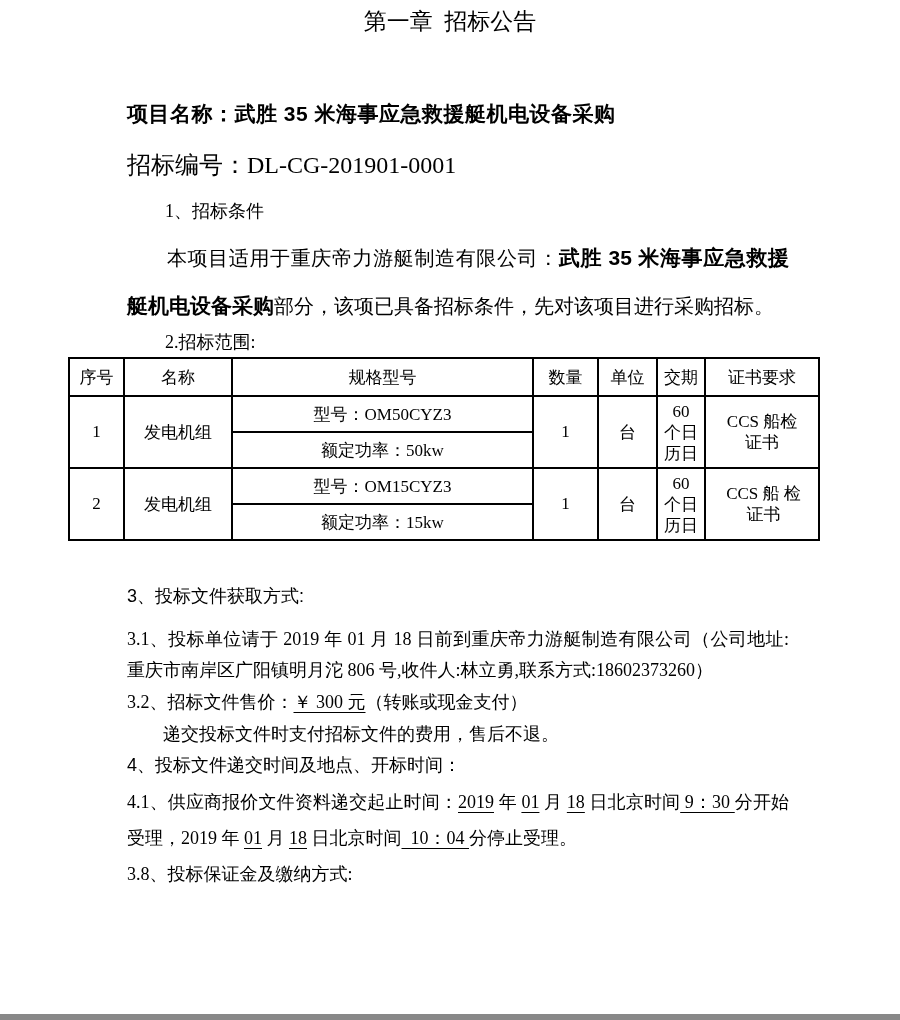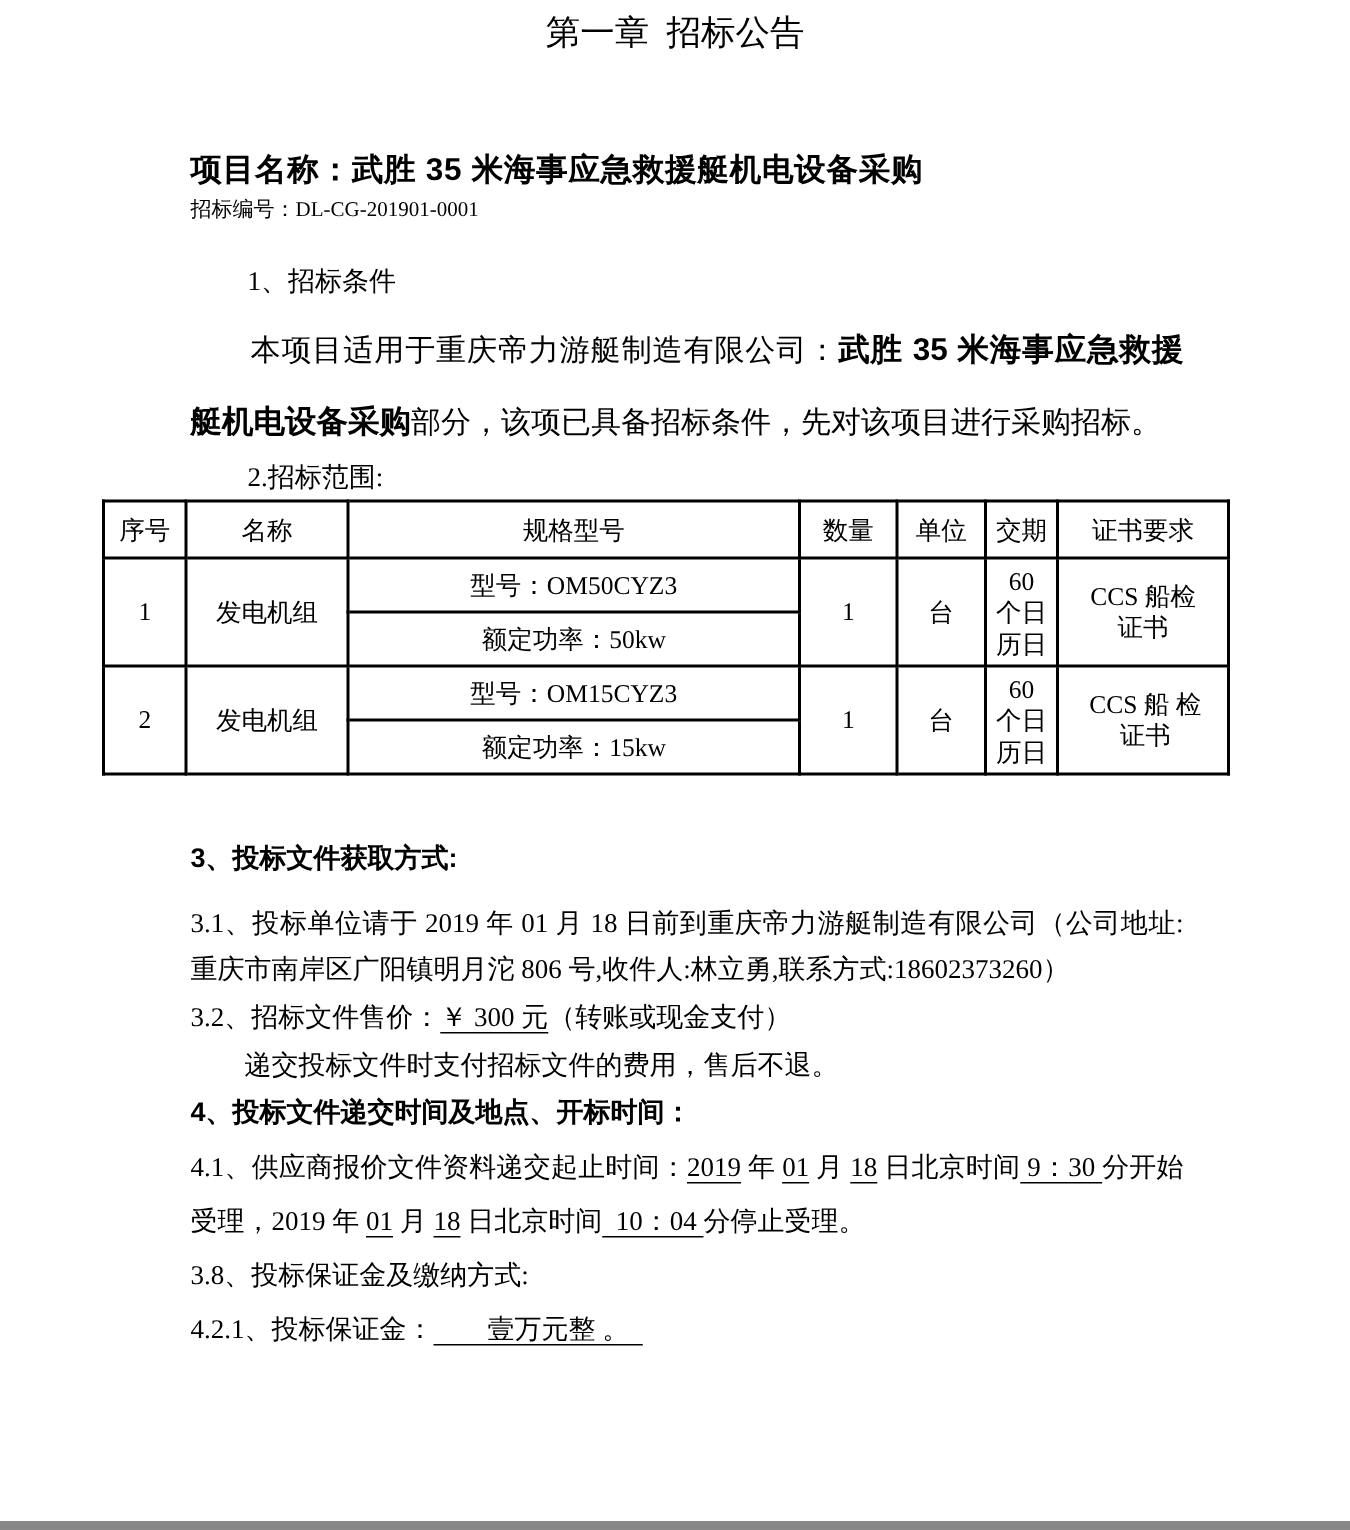--- a/index.html
+++ b/index.html
@@ -12,21 +12,21 @@
     padding-top:8px; font-size:23px; line-height:28px;
     text-align:center; white-space:pre; font-weight:400;
   }
   .content { margin-left:127px; width:662px; }
 
   .project-name {
     margin-top:64px; font-size:21px; line-height:28px; font-weight:700;
     font-family:"Liberation Sans","DejaVu Sans",sans-serif;
     letter-spacing:0.5px;
   }
-  .tender-no { font-size:14px; line-height:26px; }
+  .tender-no { margin-top:24px; font-size:24px; line-height:26px; }
 
   .h-indent { margin-left:38px; }
   .h-s1 { margin-top:20px; font-size:18px; line-height:26px; }
 
   .para-s1 { margin-top:10px; font-size:20px; line-height:48px; text-indent:2em; text-align:justify; }
   .para-s1 .inline-bold {
     font-family:"Liberation Sans","DejaVu Sans",sans-serif;
     font-weight:700; font-size:21px;
   }
   .h-s2 { margin-top:0; font-size:18px; line-height:24px; }
@@ -38,21 +38,21 @@
   .scope-table th, .scope-table td {
     border:2px solid #000000; font-weight:400; text-align:center;
     vertical-align:middle; padding:2px 3px; overflow:hidden;
   }
   .scope-table th { height:32px; }
   .scope-table td { height:30px; }
   .cell-left { text-align:left; padding-left:10px; }
   .multiline { white-space:pre-line; line-height:21px; }
 
   .sec-heading {
-    font-size:18px; line-height:26px; font-weight:700;
+    font-size:18px; line-height:26px; font-weight:400;
     font-family:"Liberation Sans","DejaVu Sans",sans-serif;
   }
   .h-s3 { margin-top:42px; }
   .h-s4 { margin-top:2px; }
 
   .p-body { font-size:18px; margin:0; text-align:justify; }
   .p31 { margin-top:15px; line-height:31px; }
   .p32 { margin-top:0; line-height:32px; }
   .p33 { margin-top:0; line-height:32px; text-indent:2em; }
   .s4p { line-height:36px; }
@@ -144,17 +144,16 @@
     <p class="p-body p32"><span>3.2、招标文件售价：</span><span class="u">￥ 300 元</span><span>（转账或现金支付）</span></p>
 
     <p class="p-body p33">递交投标文件时支付招标文件的费用，售后不退。</p>
 
     <div class="sec-heading h-s4">4、投标文件递交时间及地点、开标时间：</div>
 
     <p class="p-body s4p p41"><span>4.1、供应商报价文件资料递交起止时间：</span><span class="u">2019</span><span> 年 </span><span class="u">01</span><span> 月 </span><span class="u">18</span><span> 日北京时间</span><span class="u"> 9：30 </span><span>分开始受理，2019 年 </span><span class="u">01</span><span> 月 </span><span class="u">18</span><span> 日北京时间</span><span class="u">  10：04 </span><span>分停止受理。</span></p>
 
     <p class="p-body s4p">3.8、投标保证金及缴纳方式:</p>
 
-    <p class="p-body s4p"><span>4.2.1、投标保证金：</span><span class="u">        壹万元整 。  </span></p>
 
 
   </div>
 </div>
 
 </body></html>

